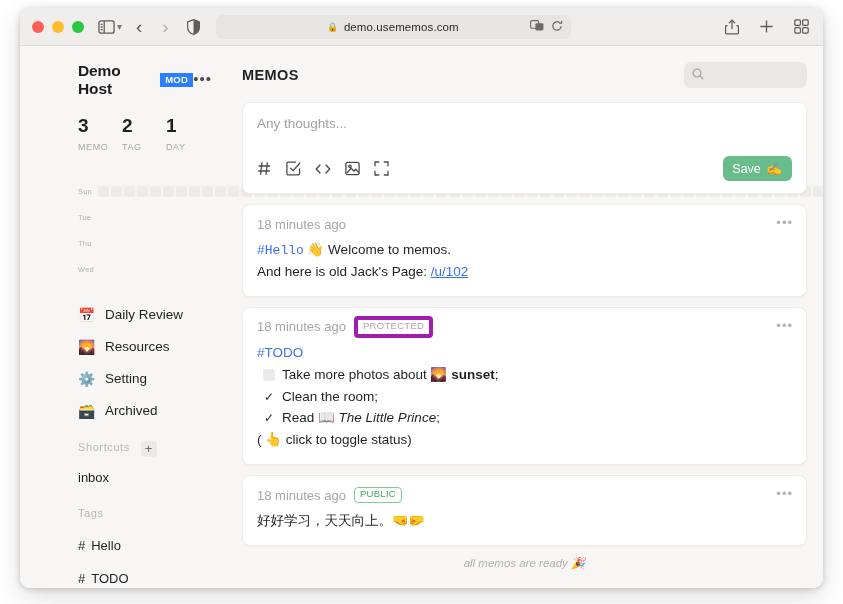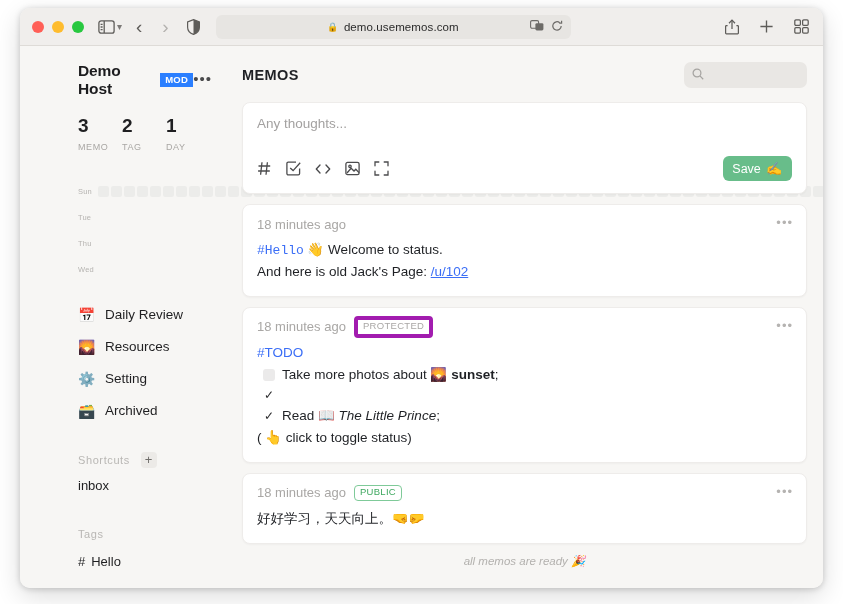--- a/index.html
+++ b/index.html
@@ -156,26 +156,25 @@
     align-items: center;
     gap: 10px;
     height: 32px;
     font-size: 13.5px;
     color: #1f1f21;
   }
   .nav-item .emoji { font-size: 14px; width: 17px; text-align: center; }
 
   .section-head {
     display: flex;
-    align-items: center;
     gap: 11px;
     font-size: 11px;
     color: #b9b7b4;
     letter-spacing: 0.6px;
-    margin-top: 22px;
+    margin-top: 14px;
     height: 22px;
   }
   .section-head .plus {
     font-size: 13px;
     color: #6f6d6a;
     background: #eceae7;
     border-radius: 4px;
     width: 16px; height: 16px;
     display: inline-flex; align-items: center; justify-content: center;
     line-height: 1;
@@ -609,40 +608,41 @@
         </div>
 
         <div id="memo-list">
             <div class="card">
               <span class="memo-kebab">•••</span>
               <div class="memo">
                 <div class="memo-head">
                   <span class="memo-time">18 minutes ago</span>
                 </div>
                 <div class="memo-body">
-                  <div class="memo-line"><span class="tag-mono">#Hello</span><span> 👋 Welcome to status.</span></div>
+                  <div class="memo-line"><span class="tag-mono">#Hello</span><span> 👋 Welcome to memos.</span></div>
                   <div class="memo-line"><span>And here is old Jack's Page: </span><span class="link">/u/102</span></div>
                 </div>
               </div>
             </div>
             <div class="card">
               <span class="memo-kebab">•••</span>
               <div class="memo">
                 <div class="memo-head">
                   <span class="memo-time">18 minutes ago</span>
                   <span class="badge protected">PROTECTED</span>
                 </div>
                 <div class="memo-body">
                   <div class="memo-line"><span class="tag-plain">#TODO</span></div>
                   <div class="todo-line">
                     <span class="chk-empty"></span>
                     <span><span>Take more photos about 🌄 </span><span class="bold">sunset</span><span>;</span></span>
                   </div>
                   <div class="todo-line">
                     <span class="chk-done">✓</span>
+                    <span><span>Clean the room;</span></span>
                   </div>
                   <div class="todo-line">
                     <span class="chk-done">✓</span>
                     <span><span>Read 📖 </span><span class="ital">The Little Prince</span><span>;</span></span>
                   </div>
                   <div class="memo-line"><span>( 👆 click to toggle status)</span></div>
                 </div>
               </div>
             </div>
             <div class="card">

